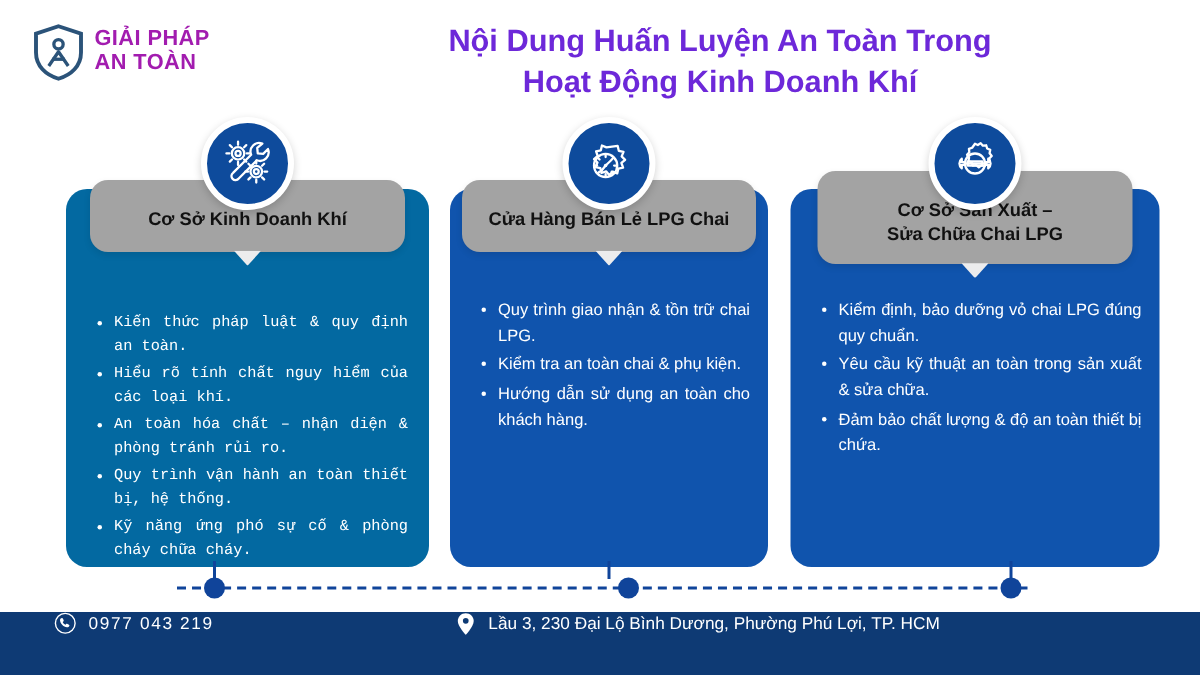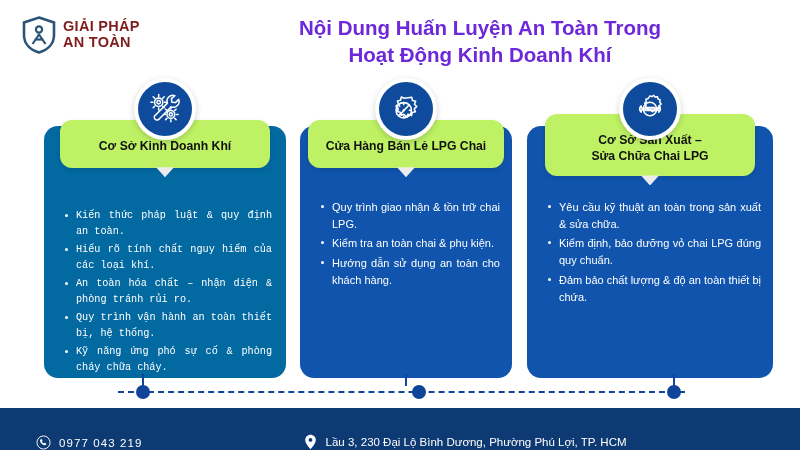--- a/index.html
+++ b/index.html
@@ -32,21 +32,21 @@
   }
   .logo-mark { width: 34px; height: 38px; display: block; }
   .logo-text {
     display: flex;
     flex-direction: column;
     line-height: 1.08;
   }
   .logo-text span {
     font-size: 14.5px;
     font-weight: bold;
-    color: #7f1d1d;
+    color: #a21caf;
     letter-spacing: 0.3px;
     white-space: nowrap;
   }
 
   .page-title {
     position: absolute;
     left: 180px;
     right: 20px;
     top: 14px;
     text-align: center;
@@ -110,21 +110,21 @@
     border-radius: 50%;
     background: #ffffff;
   }
 
   
   .card-head {
     position: absolute;
     left: 14px;
     top: 14px;
     right: 14px;
-    background: #bef264;
+    background: #a3a3a3;
     border-radius: 12px;
     box-shadow: 0 2px 5px rgba(0,0,0,0.10);
     padding: 30px 8px 16px 8px;
     box-sizing: border-box;
     text-align: center;
     z-index: 3;
   }
   .card.c1 .card-head { left: 16px; right: 16px; top: 42px; padding: 18px 6px 14px; }
   .card.c2 .card-head { left: 8px;  right: 8px;  top: 42px; padding: 18px 6px 14px; }
   .card.c3 .card-head { left: 18px; right: 18px; top: 36px; padding: 18px 6px 12px; }
@@ -196,21 +196,21 @@
 
   
   .footer {
     position: absolute;
     left: 0;
     bottom: 0;
     width: 800px;
     height: 42px;
     background: #0e3a74;
     display: flex;
-    align-items: flex-end;
+    align-items: flex-start;
   }
   .foot-item {
     display: flex;
     align-items: center;
     gap: 8px;
     color: #ffffff;
     font-size: 11.5px;
     white-space: nowrap;
   }
   .foot-phone { margin-left: 36px; letter-spacing: 1.1px; }
@@ -302,22 +302,22 @@
             <path d="M17.5 13.6 v1.6 M17.5 27.8 v1.6 M25.4 21.5 h-1.6 M11.2 21.5 H9.6
                      M23.1 15.9 l-1.1 1.1 M13 26 l-1.1 1.1 M23.1 27.1 l-1.1-1.1 M13 17 l-1.1-1.1"></path>
           </g>
         </svg>
       </div>
     </div>
 
     <div class="card c3">
       <div class="card-body">
         <ul class="bullets">
+          <li>Kiểm định, bảo dưỡng vỏ chai LPG đúng quy chuẩn.</li>
           <li>Yêu cầu kỹ thuật an toàn trong sản xuất &amp; sửa chữa.</li>
-          <li>Kiểm định, bảo dưỡng vỏ chai LPG đúng quy chuẩn.</li>
           <li>Đảm bảo chất lượng &amp; độ an toàn thiết bị chứa.</li>
         </ul>
       </div>
       <div class="card-head">
         <div class="card-title">
           <span>Cơ Sở Sản Xuất –</span>
           <span>Sửa Chữa Chai LPG</span>
         </div>
         <div class="tail"></div>
       </div>

